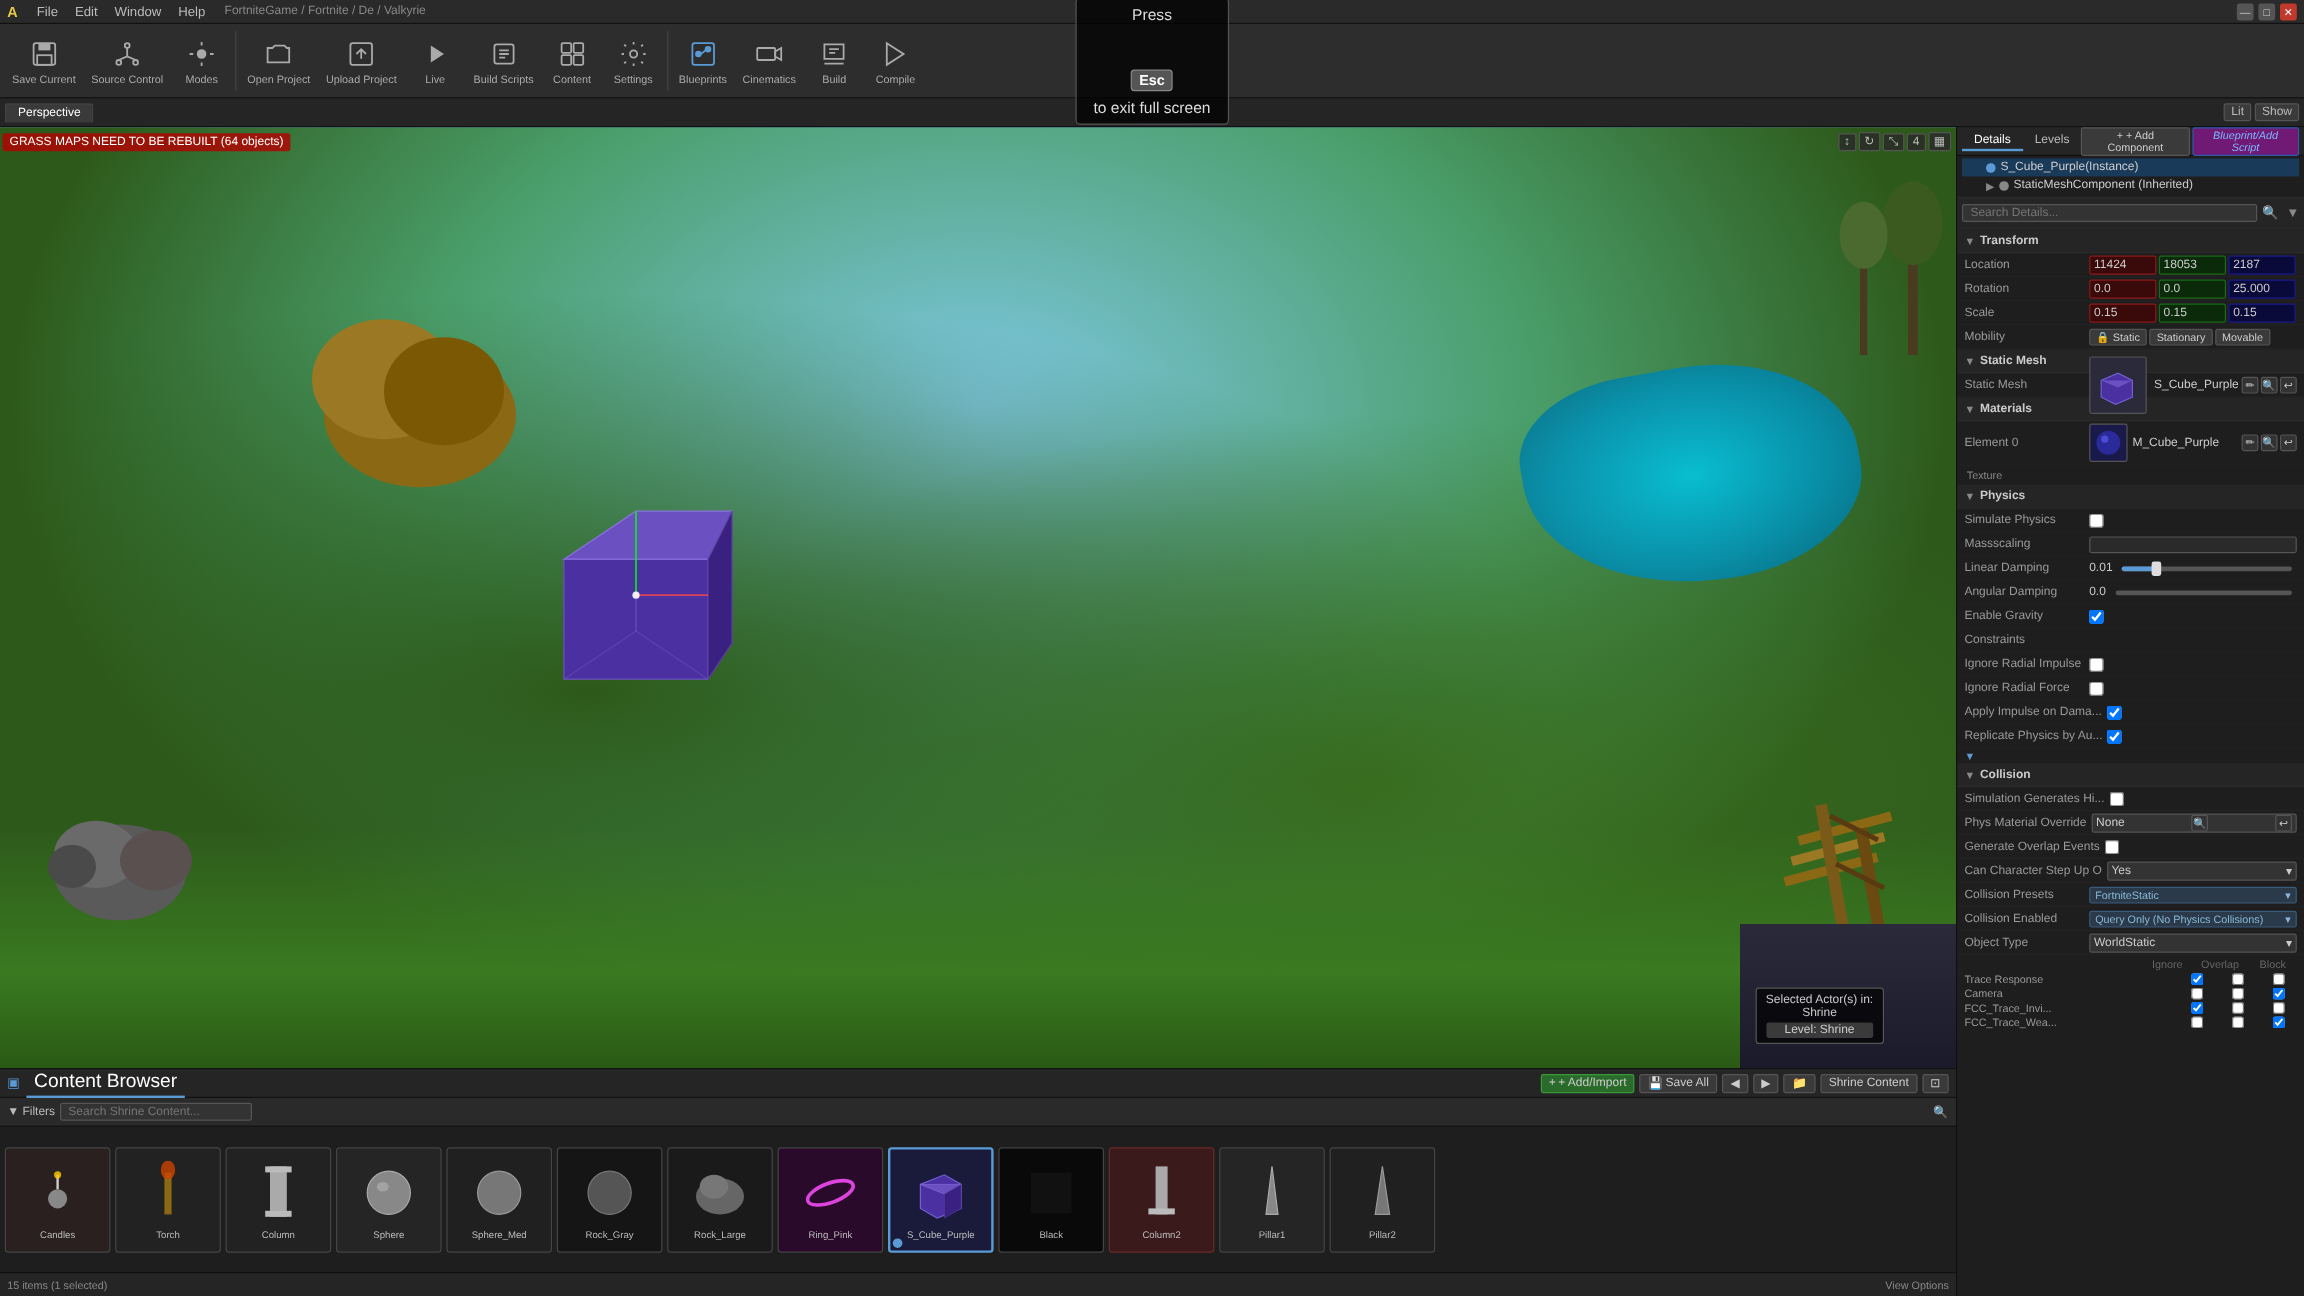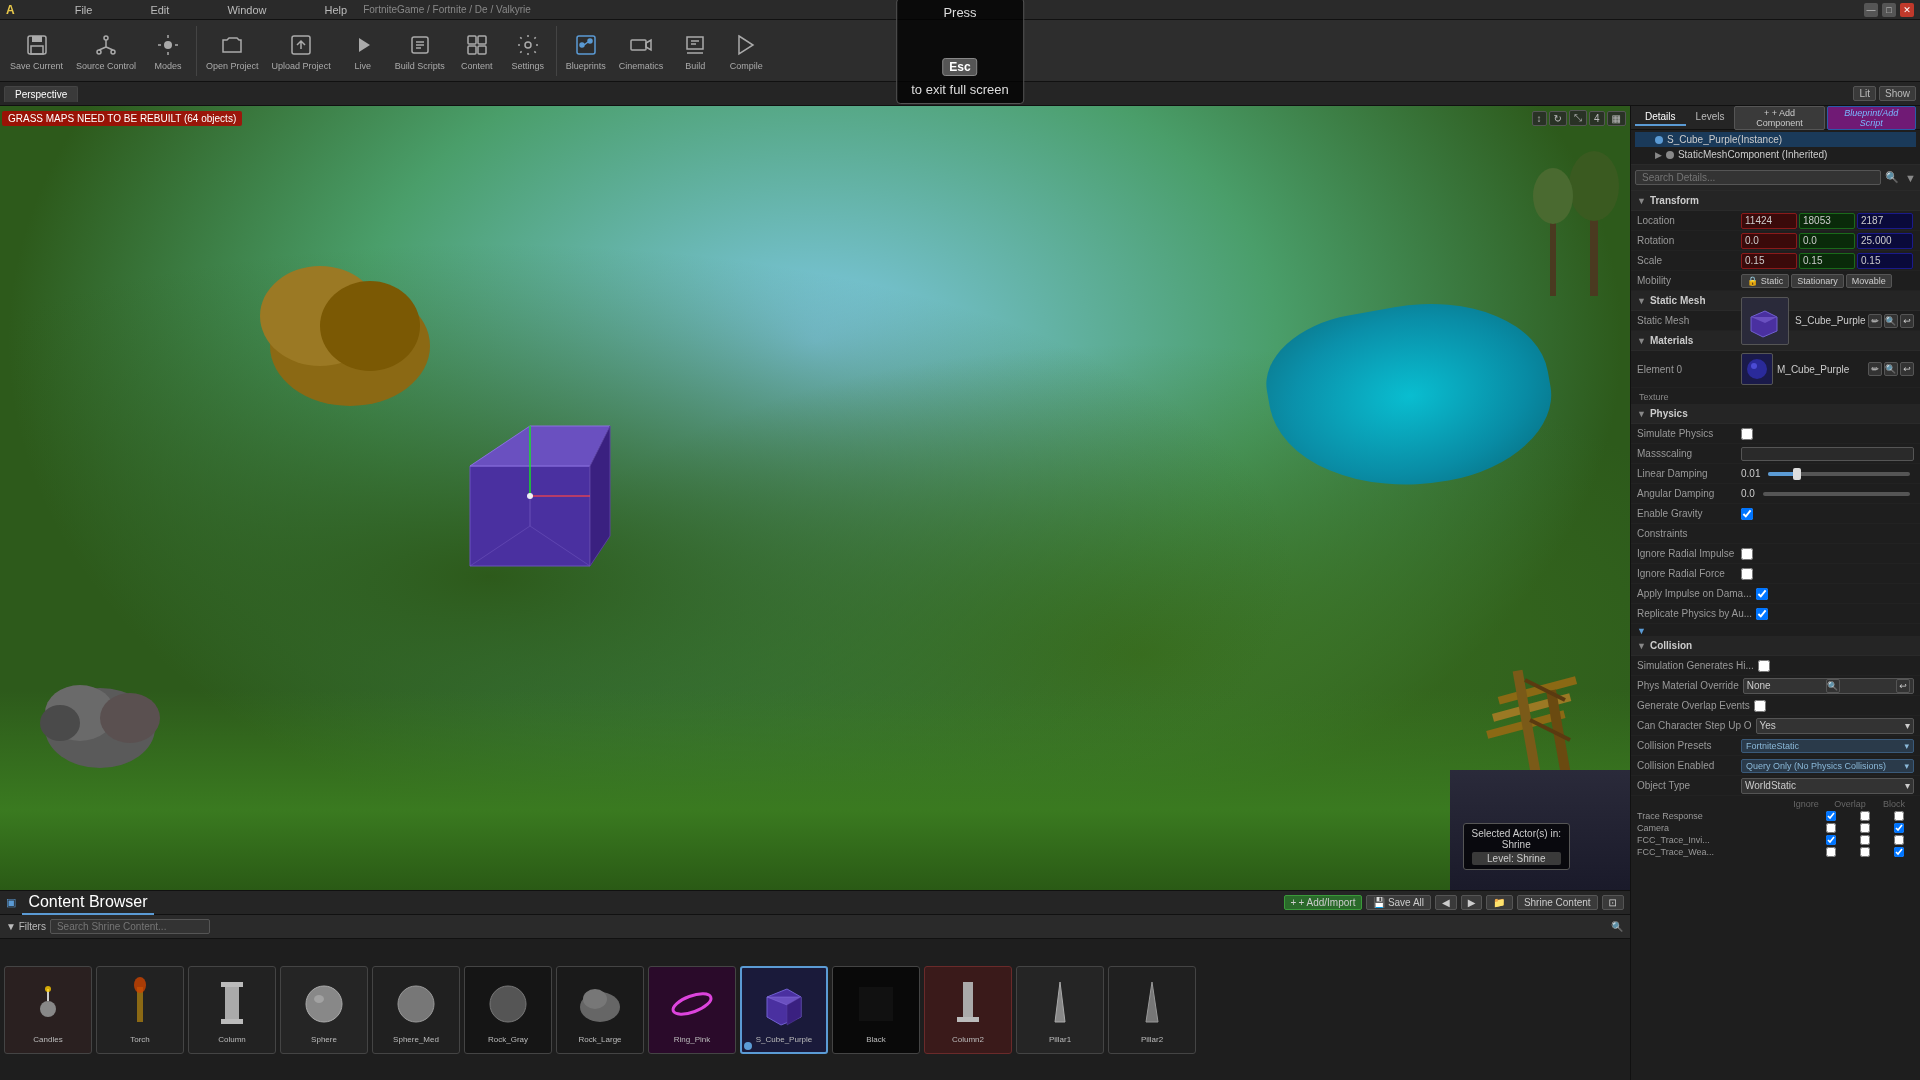--- a/index.html
+++ b/index.html
@@ -4,21 +4,21 @@
   <style>
     * { margin: 0; padding: 0; box-sizing: border-box; }
     body { width: 1920px; height: 1080px; overflow: hidden; background: #1a1a1a; font-family: 'Segoe UI', Arial, sans-serif; font-size: 11px; color: #ccc; }
 
     
     #menu-bar {
       width: 100%; height: 20px; background: #2a2a2a; display: flex; align-items: center;
       padding: 0 6px; gap: 2px; border-bottom: 1px solid #111;
     }
     .menu-logo { color: #e8c84a; font-weight: bold; font-size: 12px; margin-right: 8px; }
-    .menu-item { color: #bbb; font-size: 11px; padding: 0 6px; cursor: pointer; margin-left: 44px; }
+    .menu-item { color: #bbb; font-size: 11px; padding: 0 6px; cursor: pointer; }
     .menu-path { color: #888; font-size: 10px; margin-left: 8px; }
     .menu-right { margin-left: auto; display: flex; align-items: center; gap: 4px; }
     .window-btn { width: 14px; height: 14px; border-radius: 2px; display: inline-flex; align-items: center; justify-content: center; font-size: 9px; cursor: pointer; }
     .win-min { background: #555; color: #ccc; }
     .win-max { background: #555; color: #ccc; }
     .win-close { background: #c0392b; color: #fff; }
 
     
     #toolbar {
       width: 100%; height: 62px; background: #2d2d2d; display: flex; align-items: center;
@@ -708,20 +708,24 @@
           <div class="asset-item" style="background:#202020;">
             <div class="asset-thumb">
               <svg width="50" height="55">
                   <polygon points="25,5 31,45 19,45" fill="#777" stroke="#999" stroke-width="1"></polygon>
                 </svg>
             </div>
             <span class="asset-label">Pillar2</span>
           </div>
         </div>
       </div>
+      <div class="cb-footer">
+        <span>15 items (1 selected)</span>
+        <span class="cb-footer-right">View Options</span>
+      </div>
     </div>
   </div>
 
   <div id="right-panel">
 
     <div class="rp-tabs">
       <span class="rp-tab active">Details</span>
       <span class="rp-tab">Levels</span>
       <div class="rp-actions">
         <button class="rp-action-btn green">

